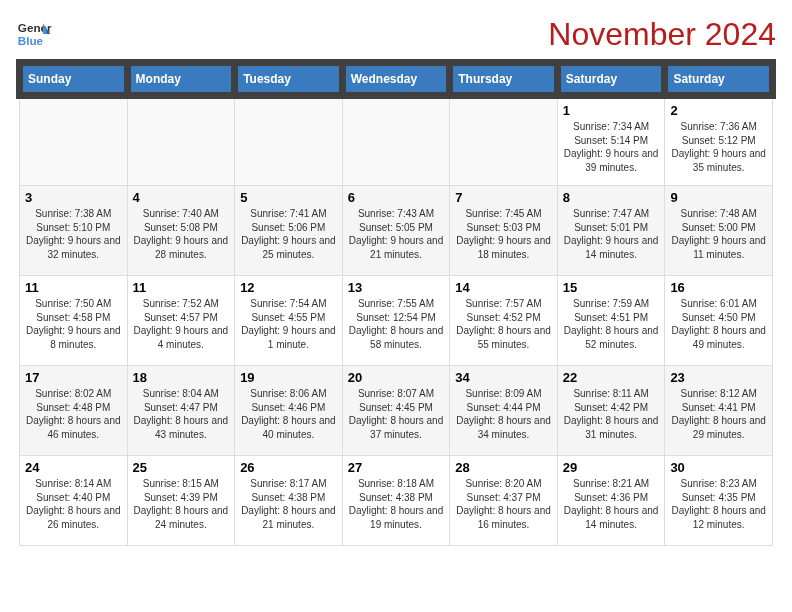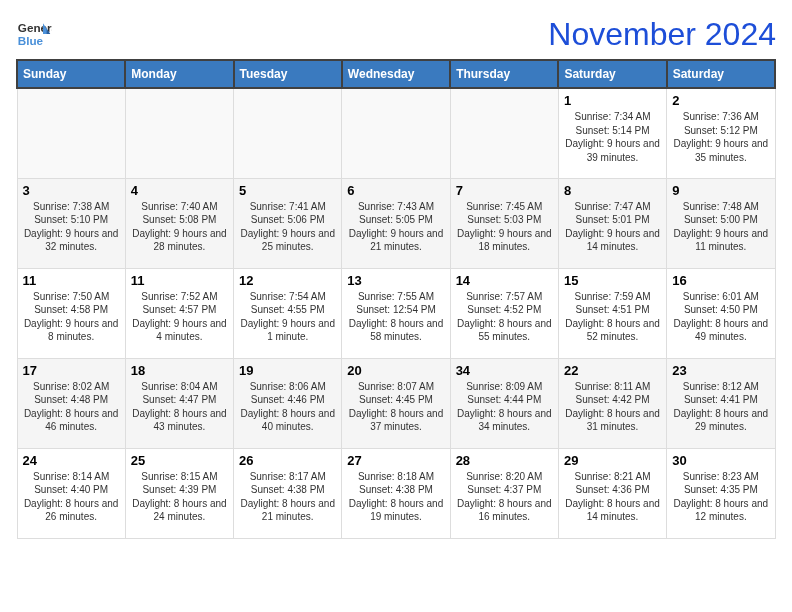--- a/index.html
+++ b/index.html
@@ -24,39 +24,39 @@
     .logo-icon {
       width: 36px;
       height: 36px;
     }
     .title-area {
       text-align: right;
     }
     .month-title {
       font-size: 32px;
       font-weight: normal;
-      color: #1d4ed8;
+      color: #b91c1c;
     }
     .subtitle {
       font-size: 14px;
       color: #555;
     }
     table {
       width: 100%;
       border-collapse: collapse;
       font-size: 11px;
     }
     thead tr th {
       background-color: #3a7abf;
       color: #fff;
       text-align: left;
       padding: 6px 5px;
       font-size: 12px;
       font-weight: bold;
-      border: 2px solid #404040;
+      border: 7px solid #404040;
     }
     tbody tr td {
       border: 1px solid #ddd;
       vertical-align: top;
       padding: 4px 5px;
       width: 14.28%;
       min-height: 80px;
       height: 90px;
       background: #fff;
     }

